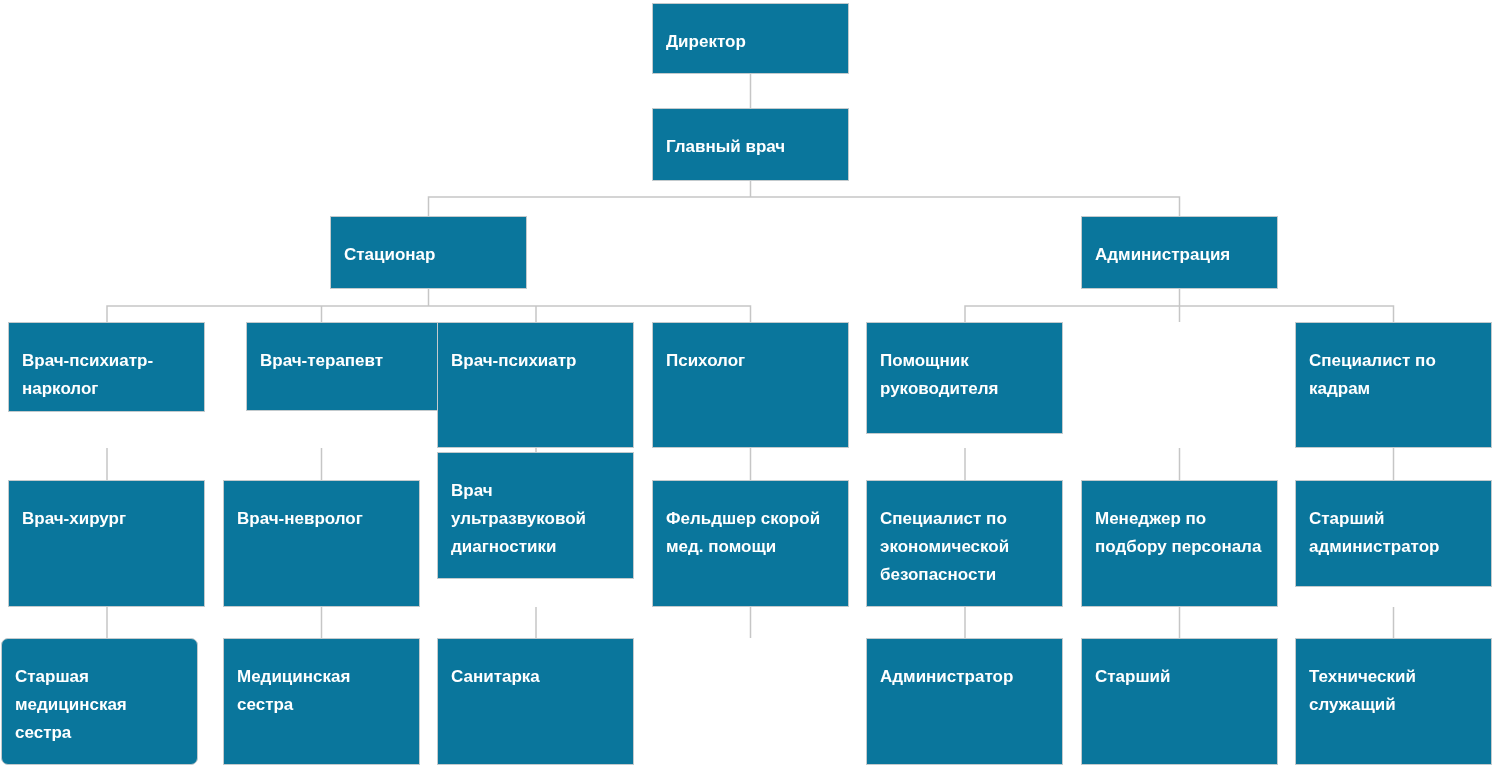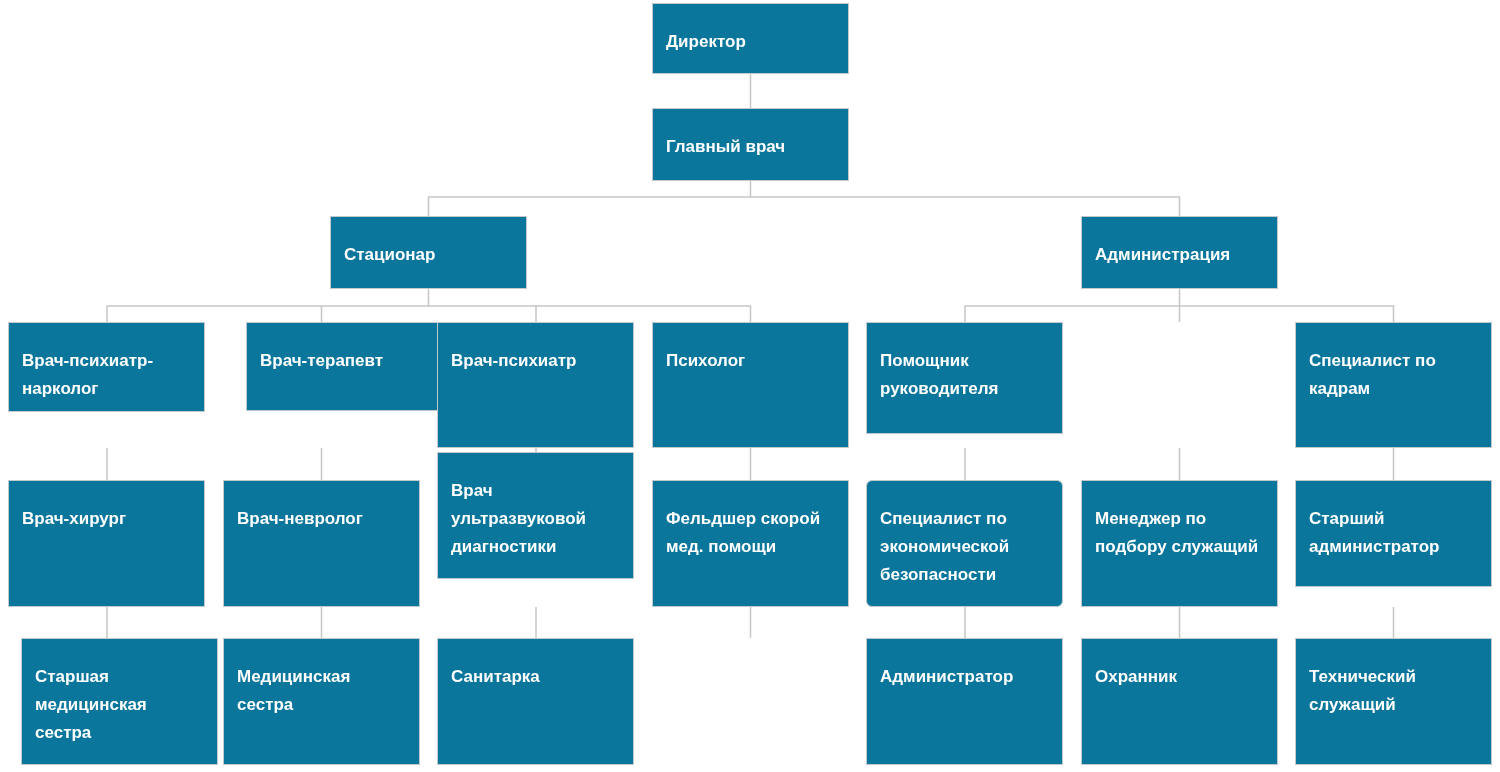--- a/index.html
+++ b/index.html
@@ -67,24 +67,24 @@
   <div class="node" style="left:223px; top:322px; width:197px; height:89px;margin-left:23px;">Врач-терапевт</div>
   <div class="node" style="left:437px; top:322px; width:197px; height:126px;">Врач-психиатр</div>
   <div class="node" style="left:652px; top:322px; width:197px; height:126px;">Психолог</div>
   <div class="node" style="left:866px; top:322px; width:197px; height:112px;">Помощник руководителя</div>
   <div class="node" style="left:1295px; top:322px; width:197px; height:126px;">Специалист по кадрам</div>
 
   <div class="node" style="left:8px; top:480px; width:197px; height:127px;">Врач-хирург</div>
   <div class="node" style="left:223px; top:480px; width:197px; height:127px;">Врач-невролог</div>
   <div class="node" style="left:437px; top:452px; width:197px; height:127px;">Врач ультразвуковой диагностики</div>
   <div class="node" style="left:652px; top:480px; width:197px; height:127px;">Фельдшер скорой мед. помощи</div>
-  <div class="node" style="left:866px; top:480px; width:197px; height:127px;border-radius:6px;">Специалист по экономической безопасности</div>
-  <div class="node" style="left:1081px; top:480px; width:197px; height:127px;">Менеджер по подбору служащий</div>
+  <div class="node" style="left:866px; top:480px; width:197px; height:127px;">Специалист по экономической безопасности</div>
+  <div class="node" style="left:1081px; top:480px; width:197px; height:127px;">Менеджер по подбору персонала</div>
   <div class="node" style="left:1295px; top:480px; width:197px; height:107px;">Старший администратор</div>
 
-  <div class="node" style="left:21px; top:638px; width:197px; height:127px;">Старшая медицинская сестра</div>
+  <div class="node" style="left:1px; top:638px; width:197px; height:127px;border-radius:7px;">Старшая медицинская сестра</div>
   <div class="node" style="left:223px; top:638px; width:197px; height:127px;">Медицинская сестра</div>
   <div class="node" style="left:437px; top:638px; width:197px; height:127px;">Санитарка</div>
   <div class="node" style="left:866px; top:638px; width:197px; height:127px;">Администратор</div>
-  <div class="node" style="left:1081px; top:638px; width:197px; height:127px;">Охранник</div>
+  <div class="node" style="left:1081px; top:638px; width:197px; height:127px;">Старший</div>
   <div class="node" style="left:1295px; top:638px; width:197px; height:127px;">Технический служащий</div>
 
 </div>
 
 </body></html>

